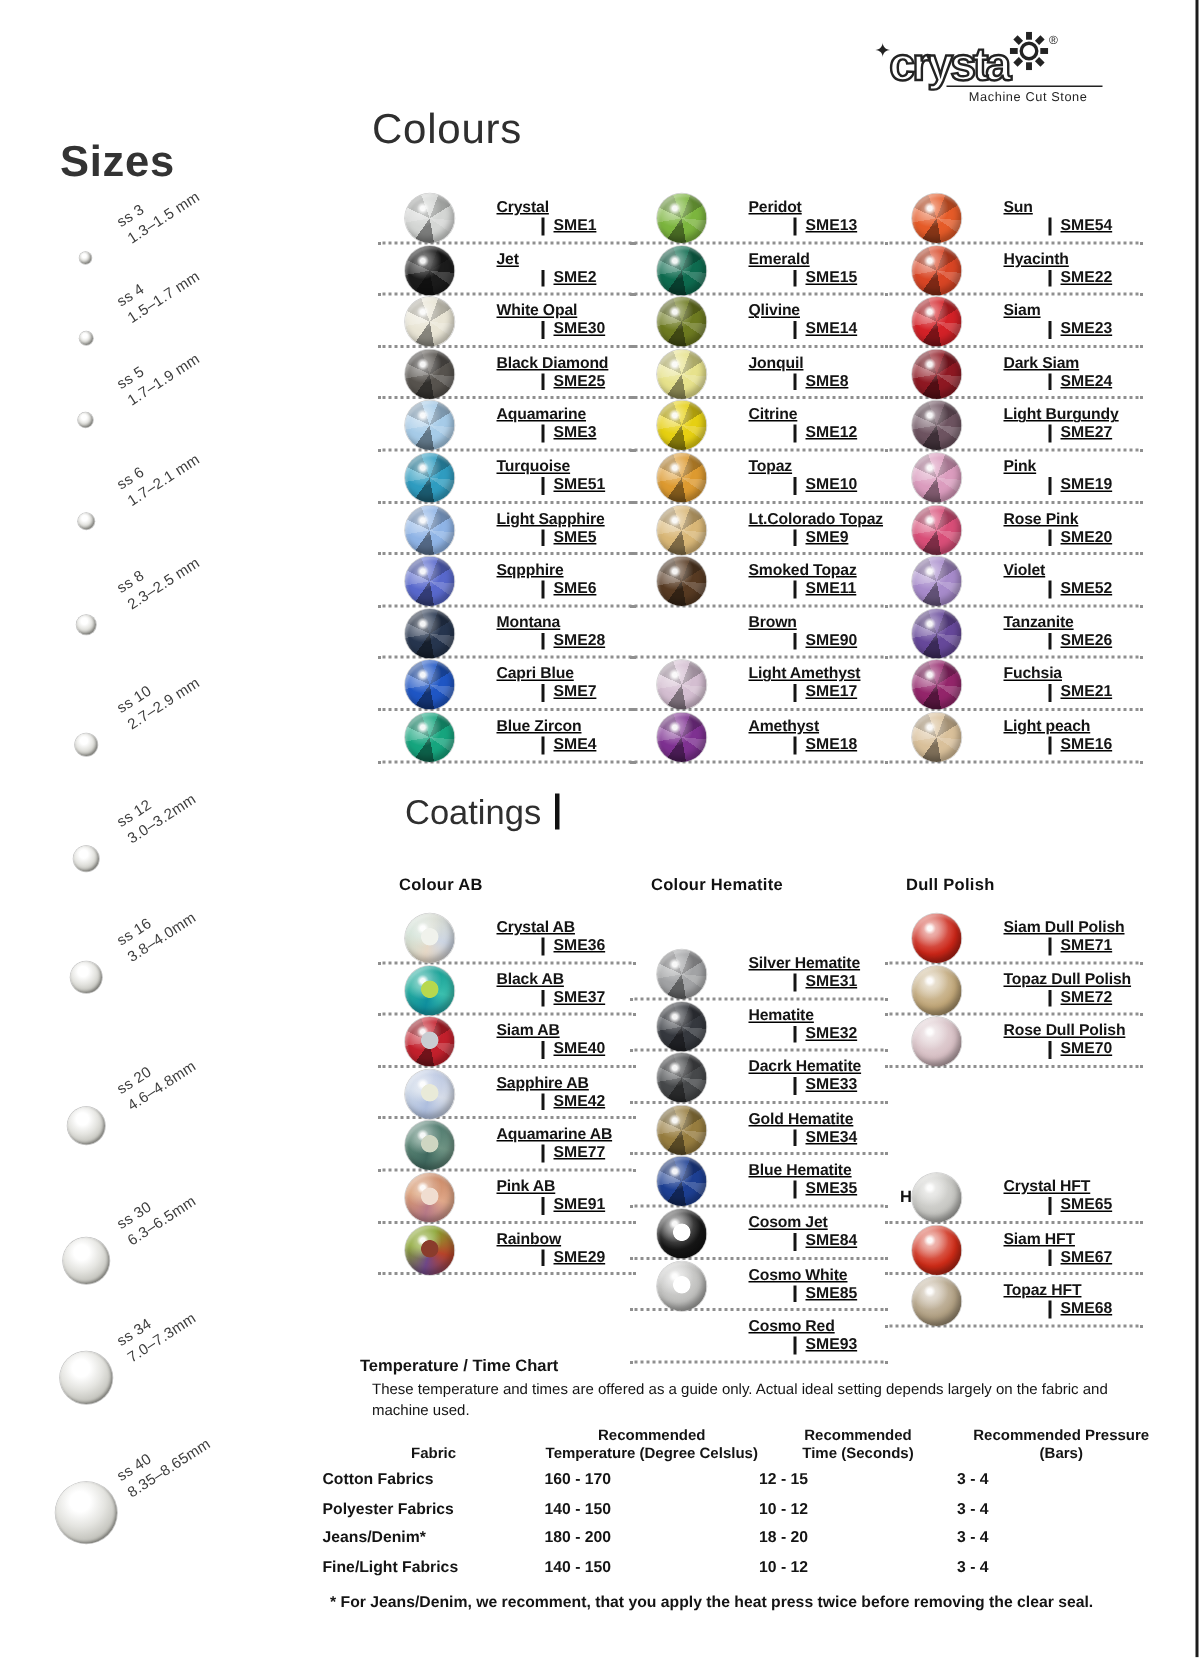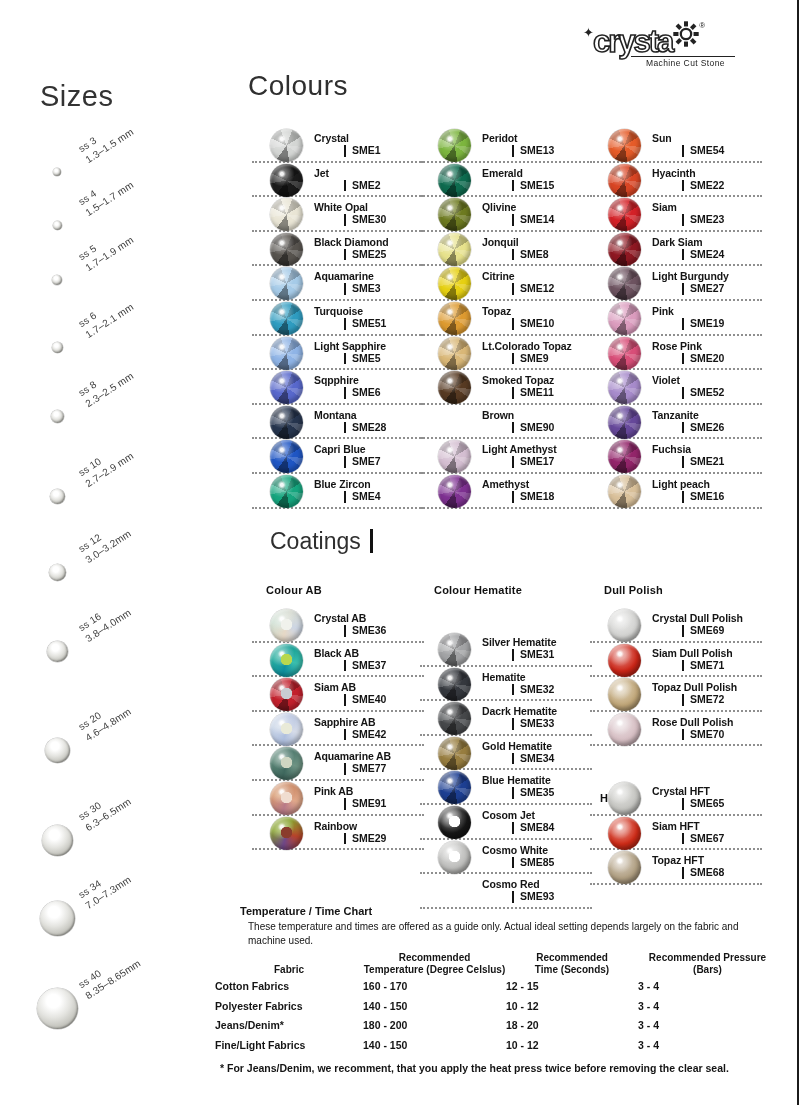--- a/index.html
+++ b/index.html
@@ -2,21 +2,21 @@
 <html><head>
 <meta charset="utf-8">
 <style>
   * { margin:0; padding:0; box-sizing:border-box; }
   html,body { background:#ffffff; }
   body { font-family:"Liberation Sans", sans-serif; }
   .page { position:relative; width:800px; height:1105px; background:#fff; overflow:hidden; }
   .edge-rule { position:absolute; right:1px; top:0; width:2px; height:1105px; background:#1b1b1b; }
 
   
-  .h-sizes   { position:absolute; left:40px;  top:80px; font-size:29px; font-weight:400; color:#333; letter-spacing:.5px; }
+  .h-sizes   { position:absolute; left:40px;  top:92px; font-size:29px; font-weight:700; color:#333; letter-spacing:.5px; }
   .h-colours { position:absolute; left:248px; top:70px; font-size:28px; font-weight:400; color:#2f2f2f; letter-spacing:.5px; }
   .h-coatings{ position:absolute; left:270px; top:528px; font-size:23px; font-weight:400; color:#2f2f2f; }
   .coat-bar  { display:inline-block; width:3px; height:24px; background:#111; margin-left:9px; vertical-align:-4px; }
   .h-dullhft { position:absolute; left:608px; top:524px; font-size:21px; font-weight:400; color:#2f2f2f; }
 
   
   .logo { position:absolute; left:583px; top:18px; width:160px; height:48px; }
   .logo-row { display:flex; align-items:flex-end; }
   .logo-gem { font-size:13px; color:#222; margin-right:-1px; margin-bottom:16px; }
   .logo-text { font-size:31px; font-weight:bold; letter-spacing:-2px; color:transparent;
@@ -32,21 +32,21 @@
               box-shadow: inset -1px -1px 2px rgba(0,0,0,.35), 0 0 0 .5px rgba(0,0,0,.25); }
   .size-label { position:absolute; font-size:10px; color:#3d3d3d; line-height:1.3; letter-spacing:.2px;
                 white-space:nowrap; transform:rotate(-33deg); transform-origin:0 100%; }
 
   
   .ccol { position:absolute; width:172px; }
   .crow { position:relative; height:34.6px; border-bottom:2px dotted #8f8f8f;
           display:flex; flex-direction:column; justify-content:center; }
   .swatch { position:absolute; left:18px; top:1px; width:33px; height:33px; border-radius:50%;
             box-shadow: inset -2px -3px 4px rgba(0,0,0,.28), inset 1px 2px 2px rgba(255,255,255,.35), 0 0 0 .5px rgba(0,0,0,.2); }
-  .ctxt  { margin-left:62px; }
+  .ctxt  { margin-left:79px;text-decoration:underline; }
   .cname { font-size:10.5px; font-weight:bold; color:#141414; line-height:1.15; letter-spacing:-.1px; }
   .ccode { font-size:10.5px; font-weight:bold; color:#141414; margin-left:30px; margin-top:1px;
            border-left:2px solid #141414; padding-left:6px; width:max-content; line-height:1.1; }
   .subhdr { position:absolute; top:584px; font-size:11px; font-weight:bold; color:#111; letter-spacing:.2px; }
   .hft-hdr { position:absolute; left:600px; top:792px; font-size:11px; font-weight:bold; color:#111; letter-spacing:.5px; }
 
   
   .temp-title { position:absolute; left:240px; top:905px; font-size:11px; font-weight:bold; color:#141414; }
   .temp-note  { position:absolute; left:248px; top:920px; font-size:10px; font-weight:normal; color:#141414;
                 line-height:1.35; white-space:pre-line; }
@@ -502,27 +502,20 @@
         <div class="crow">
           <div class="ctxt">
             <div class="cname">Cosmo Red</div>
             <div class="ccode">SME93</div>
           </div>
         </div>
       </div>
       <div class="subhdr" style="left: 604px;">Dull  Polish</div>
       <div class="ccol" style="left: 590px; top: 608px;">
         <div class="crow">
-          <div class="swatch" style="background: radial-gradient(circle at 36% 30%, rgba(255, 255, 255, 0.95) 0px, rgba(255, 255, 255, 0.95) 5%, rgba(255, 255, 255, 0.4) 13%, rgba(255, 255, 255, 0) 40%), radial-gradient(circle at 40% 33%, rgb(228, 228, 227) 0px, rgb(228, 228, 227) 14%, rgb(210, 210, 208) 55%, rgb(143, 143, 141) 100%);"></div>
-          <div class="ctxt">
-            <div class="cname">Crystal  Dull Polish</div>
-            <div class="ccode">SME69</div>
-          </div>
-        </div>
-        <div class="crow">
           <div class="swatch" style="background: radial-gradient(circle at 36% 30%, rgba(255, 255, 255, 0.95) 0px, rgba(255, 255, 255, 0.95) 5%, rgba(255, 255, 255, 0.4) 13%, rgba(255, 255, 255, 0) 40%), radial-gradient(circle at 40% 33%, rgb(224, 124, 116) 0px, rgb(224, 124, 116) 14%, rgb(203, 37, 23) 55%, rgb(138, 25, 16) 100%);"></div>
           <div class="ctxt">
             <div class="cname">Siam Dull Polish</div>
             <div class="ccode">SME71</div>
           </div>
         </div>
         <div class="crow">
           <div class="swatch" style="background: radial-gradient(circle at 36% 30%, rgba(255, 255, 255, 0.95) 0px, rgba(255, 255, 255, 0.95) 5%, rgba(255, 255, 255, 0.4) 13%, rgba(255, 255, 255, 0) 40%), radial-gradient(circle at 40% 33%, rgb(217, 202, 174) 0px, rgb(217, 202, 174) 14%, rgb(192, 166, 120) 55%, rgb(131, 113, 82) 100%);"></div>
           <div class="ctxt">
             <div class="cname">Topaz Dull Polish</div>

